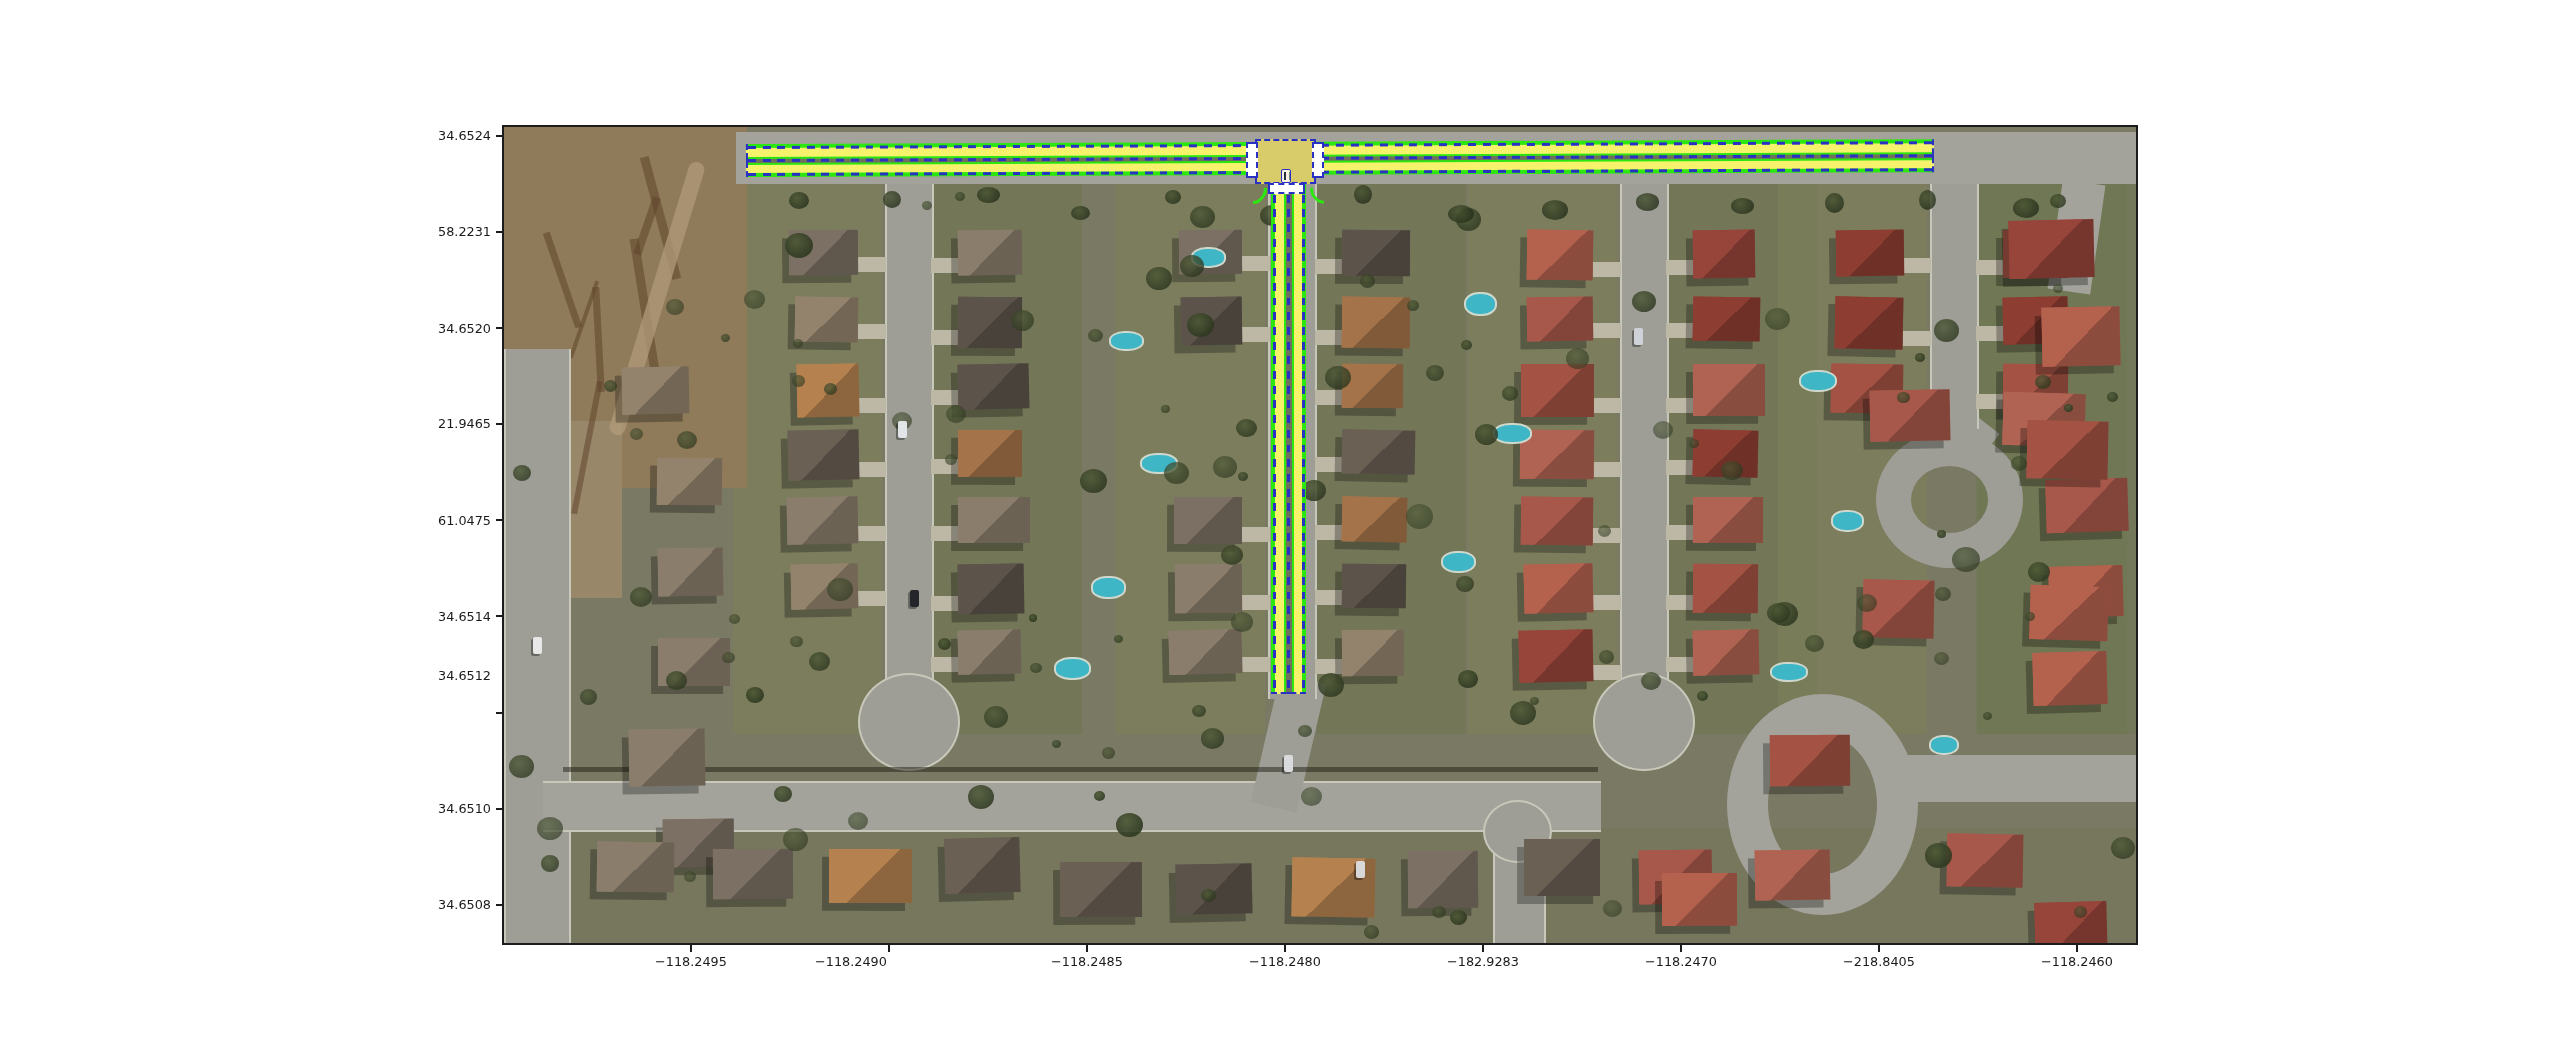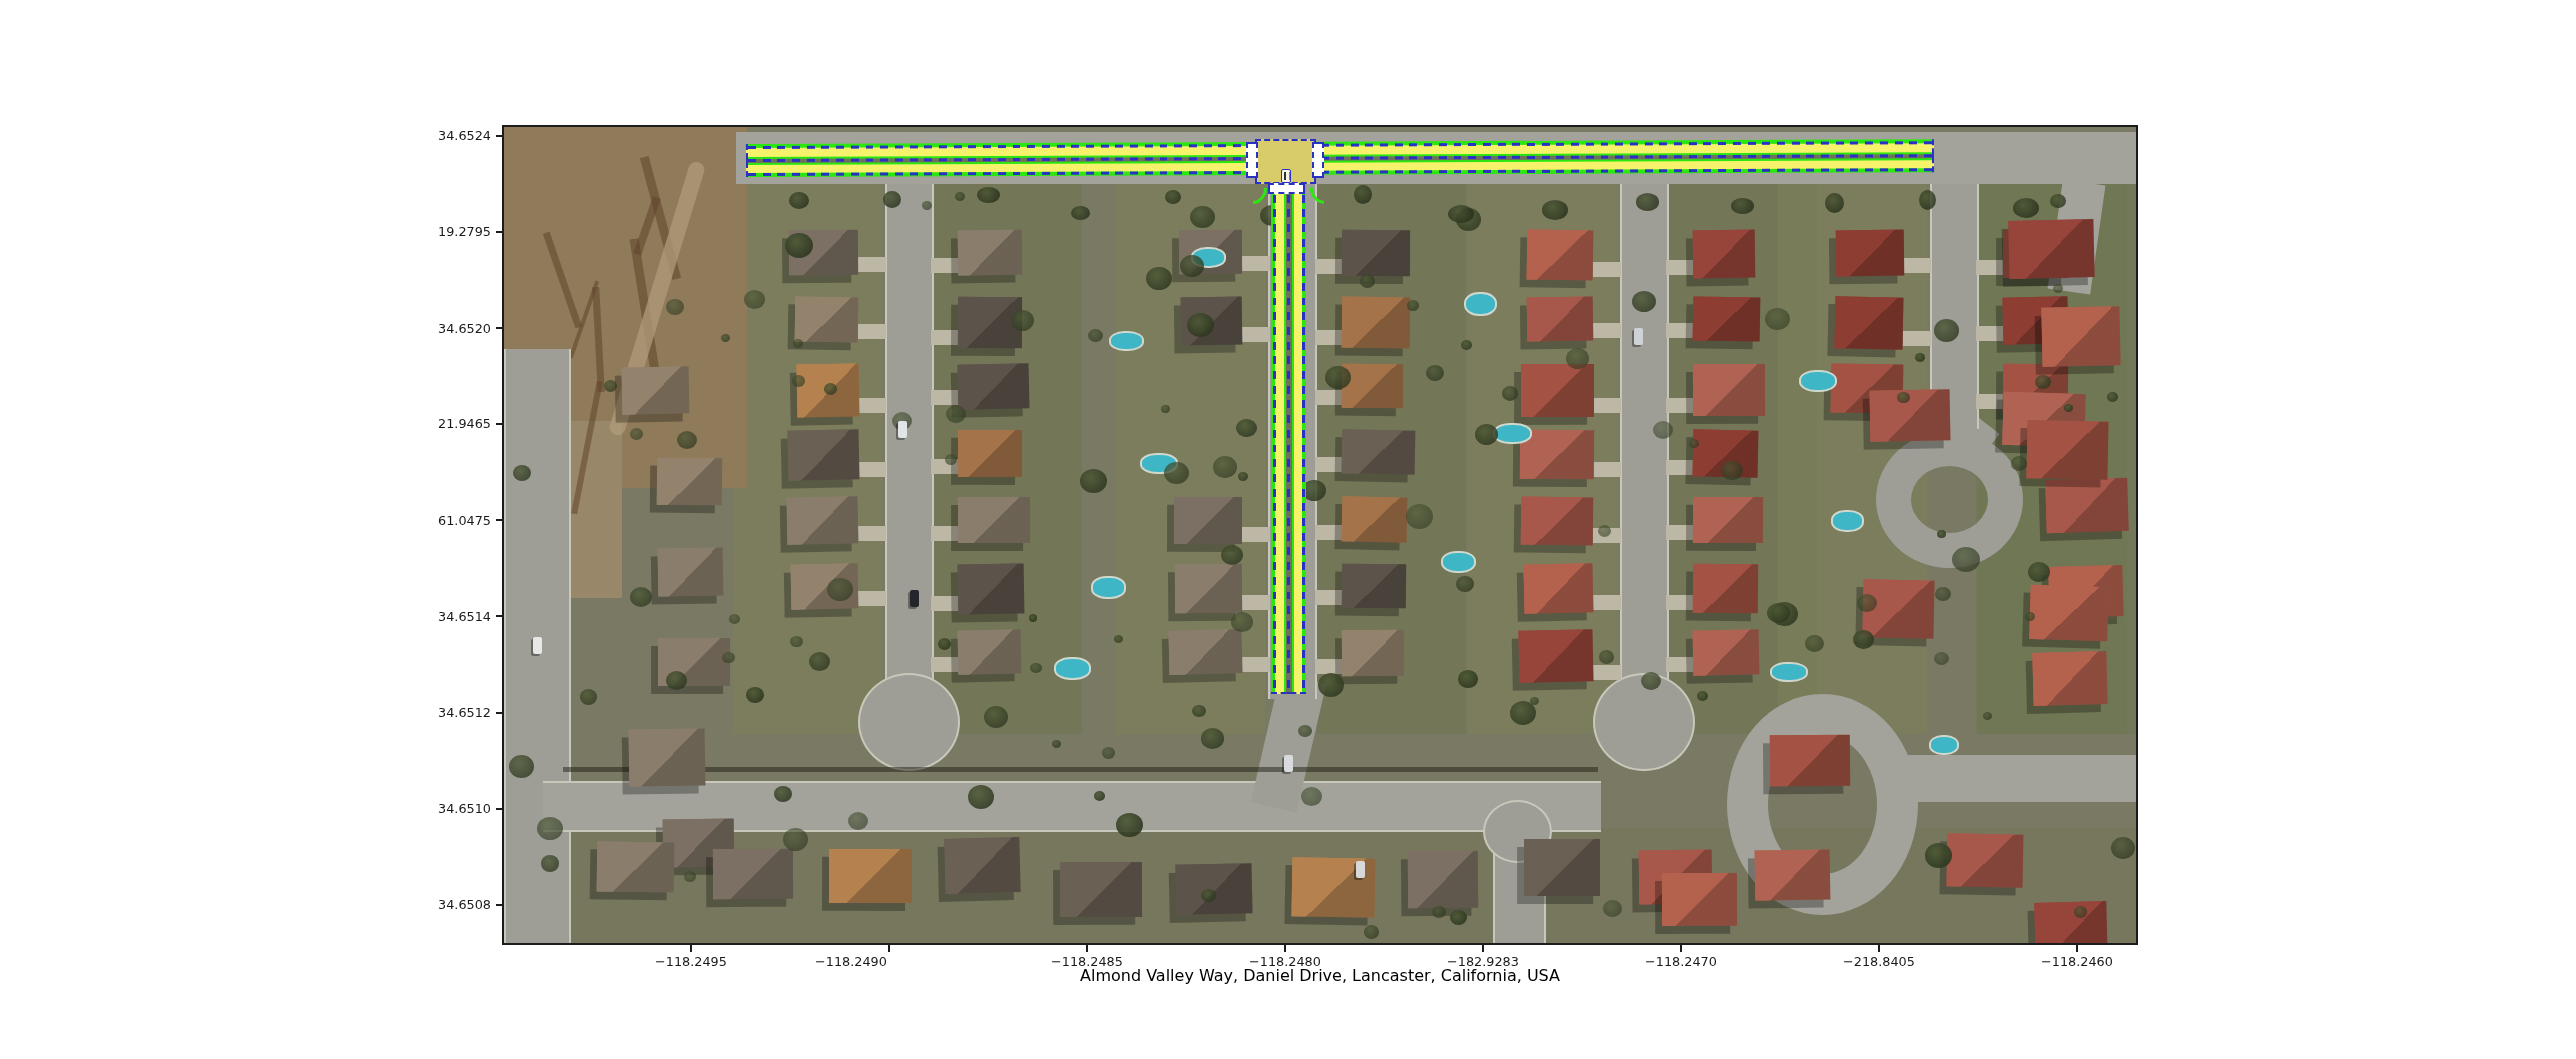--- a/index.html
+++ b/index.html
@@ -354,31 +354,30 @@
       <div class="tick-label x-tick-label" style="position: absolute; left: 1424px; top: 954px;">−182.9283</div>
       <div class="tick-mark" style="position: absolute; left: 1680px; top: 945px; width: 2px; height: 6.9px; background: rgb(28, 28, 28);"></div>
       <div class="tick-label x-tick-label" style="position: absolute; left: 1622px; top: 954px;">−118.2470</div>
       <div class="tick-mark" style="position: absolute; left: 1878px; top: 945px; width: 2px; height: 6.9px; background: rgb(28, 28, 28);"></div>
       <div class="tick-label x-tick-label" style="position: absolute; left: 1820px; top: 954px;">−218.8405</div>
       <div class="tick-mark" style="position: absolute; left: 2076px; top: 945px; width: 2px; height: 6.9px; background: rgb(28, 28, 28);"></div>
       <div class="tick-label x-tick-label" style="position: absolute; left: 2018px; top: 954px;">−118.2460</div>
       <div class="tick-mark" style="position: absolute; left: 496px; top: 135px; width: 6.9px; height: 2px; background: rgb(28, 28, 28);"></div>
       <div class="tick-label y-tick-label" style="position: absolute; left: 412px; top: 128px;">34.6524</div>
       <div class="tick-mark" style="position: absolute; left: 496px; top: 231px; width: 6.9px; height: 2px; background: rgb(28, 28, 28);"></div>
-      <div class="tick-label y-tick-label" style="position: absolute; left: 412px; top: 224px;">19.2795</div>
+      <div class="tick-label y-tick-label" style="position: absolute; left: 412px; top: 224px;">58.2231</div>
       <div class="tick-mark" style="position: absolute; left: 496px; top: 327px; width: 6.9px; height: 2px; background: rgb(28, 28, 28);"></div>
       <div class="tick-label y-tick-label" style="position: absolute; left: 412px; top: 321px;">34.6520</div>
       <div class="tick-mark" style="position: absolute; left: 496px; top: 423px; width: 6.9px; height: 2px; background: rgb(28, 28, 28);"></div>
       <div class="tick-label y-tick-label" style="position: absolute; left: 412px; top: 416px;">21.9465</div>
       <div class="tick-mark" style="position: absolute; left: 496px; top: 519px; width: 6.9px; height: 2px; background: rgb(28, 28, 28);"></div>
       <div class="tick-label y-tick-label" style="position: absolute; left: 412px; top: 513px;">61.0475</div>
       <div class="tick-mark" style="position: absolute; left: 496px; top: 615px; width: 6.9px; height: 2px; background: rgb(28, 28, 28);"></div>
       <div class="tick-label y-tick-label" style="position: absolute; left: 412px; top: 609px;">34.6514</div>
       <div class="tick-mark" style="position: absolute; left: 496px; top: 712px; width: 6.9px; height: 2px; background: rgb(28, 28, 28);"></div>
-      <div class="tick-label y-tick-label" style="position: absolute; left: 412px; top: 705px;">34.6512</div>
+      <div class="tick-label y-tick-label" style="position: absolute; left: 412px; top: 668px;">34.6512</div>
       <div class="tick-mark" style="position: absolute; left: 496px; top: 808px; width: 6.9px; height: 2px; background: rgb(28, 28, 28);"></div>
       <div class="tick-label y-tick-label" style="position: absolute; left: 412px; top: 801px;">34.6510</div>
       <div class="tick-mark" style="position: absolute; left: 496px; top: 904px; width: 6.9px; height: 2px; background: rgb(28, 28, 28);"></div>
       <div class="tick-label y-tick-label" style="position: absolute; left: 412px; top: 897px;">34.6508</div>
     </div>
-  <div class="fig-title">Almond Valley Way, Daniel Drive, Lancaster, California, USA</div>
 </div>
 
 
 </body></html>

